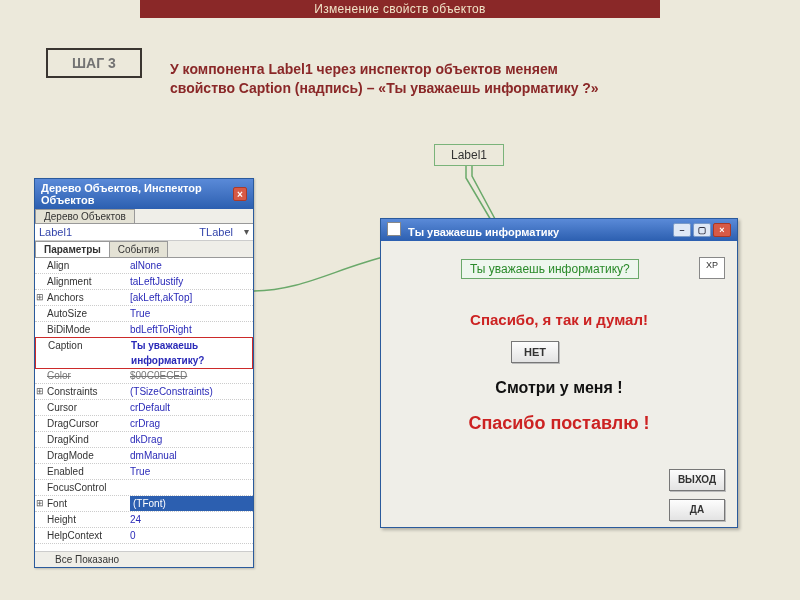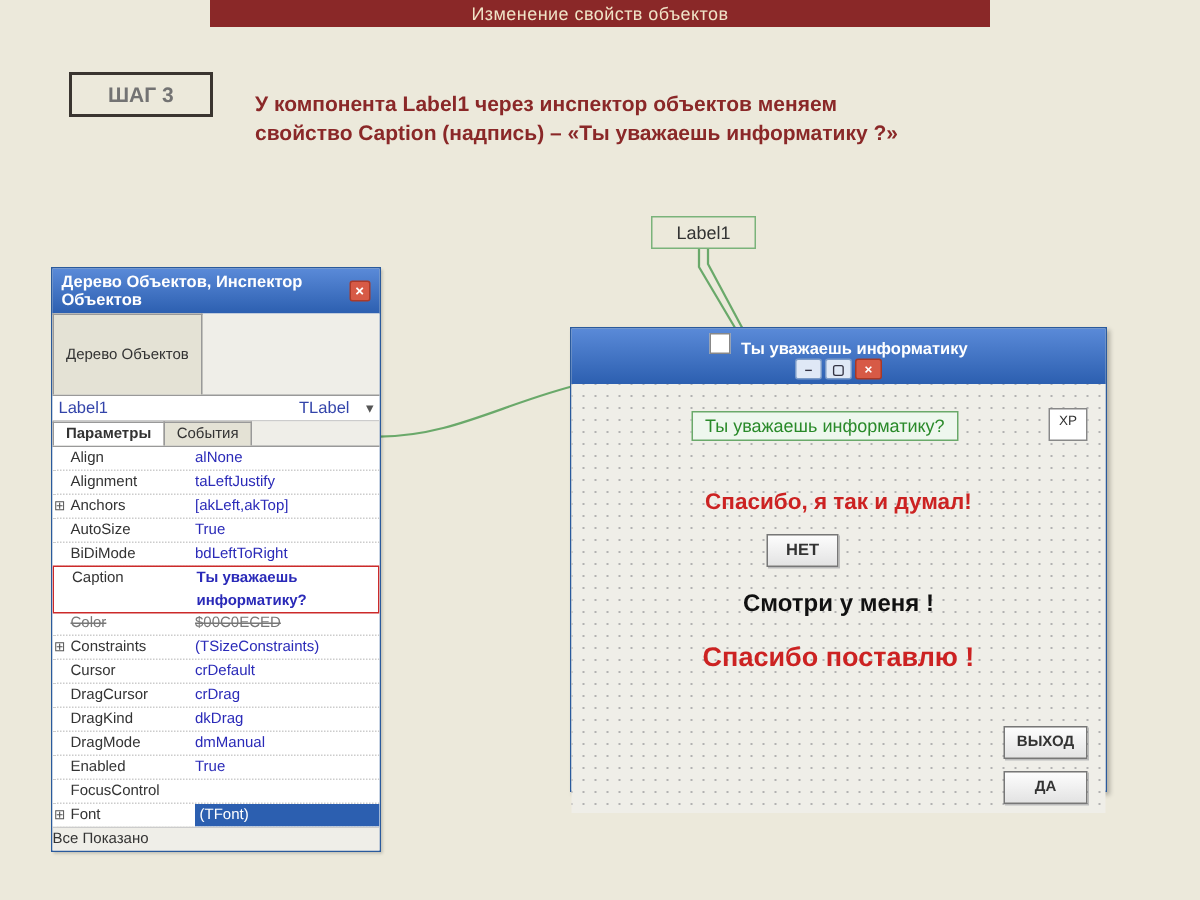--- a/index.html
+++ b/index.html
@@ -96,21 +96,21 @@
     border: 1px solid #aa3a2a;
     border-radius: 2px;
   }
   .tabs {
     display: flex;
     font-size: 10px;
     border-bottom: 1px solid #999;
     background:#efeee8;
   }
   .tab {
-    padding: 21px 8px;
+    padding: 1px 8px;
     border: 1px solid #999;
     border-bottom: none;
     background: #e4e2d5;
     margin-right: -1px;
   }
   .tab.active {
     background: #fff;
     font-weight: bold;
   }
   .obj-select {
@@ -174,21 +174,21 @@
   }
   .prop-row.highlight .pval { font-weight:bold; color:#2a2ab8; }
   .prop-row.struck .pname,
   .prop-row.struck .pval { text-decoration: line-through; color:#777;}
   .prop-row.font-row .pval {
     background:#2c5fb0; color:#fff; padding:0 3px;
   }
   .inspector-footer {
     border-top:1px solid #ccc;
     font-size:10px;
-    padding: 2px 0;
+    padding: 2px 20px;
     background:#efeee8;
   }
 
   
   .app-win {
     position:absolute;
     left: 380px;
     top: 218px;
     width: 358px;
     height: 310px;
@@ -198,21 +198,20 @@
   }
   .app-title {
     background: linear-gradient(#5a8ad8,#2c5fb0);
     color:#fff;
     font-size:11px;
     font-weight:bold;
     padding:3px 6px;
     display:flex;
     align-items:center;
     justify-content:space-between;
-    flex-direction:column;
   }
   .app-title .icon-app {
     width:14px;height:14px;background:#fff;display:inline-block;margin-right:4px;
     border:1px solid #888;
   }
   .app-title .controls { display:flex; gap:2px;}
   .ctl {
     width:18px;height:14px;
     background:#dfe8f6;
     border:1px solid #7a9ac8;

